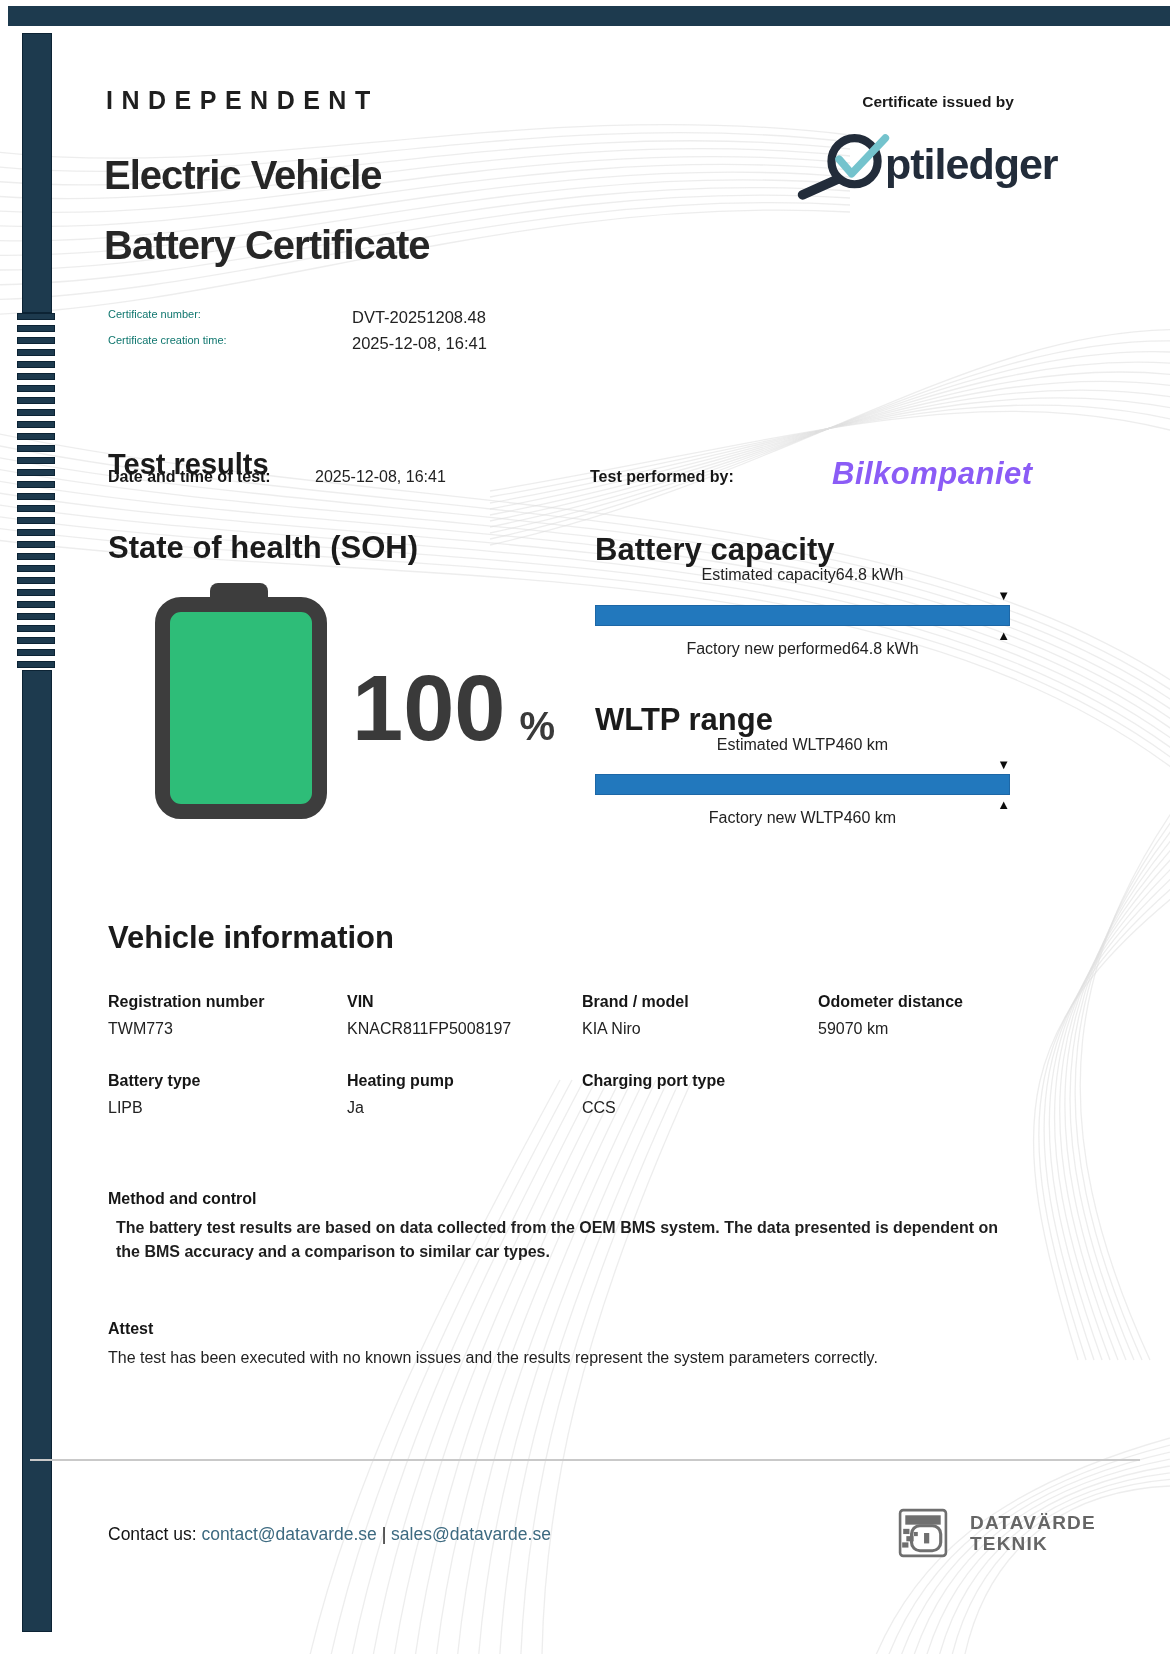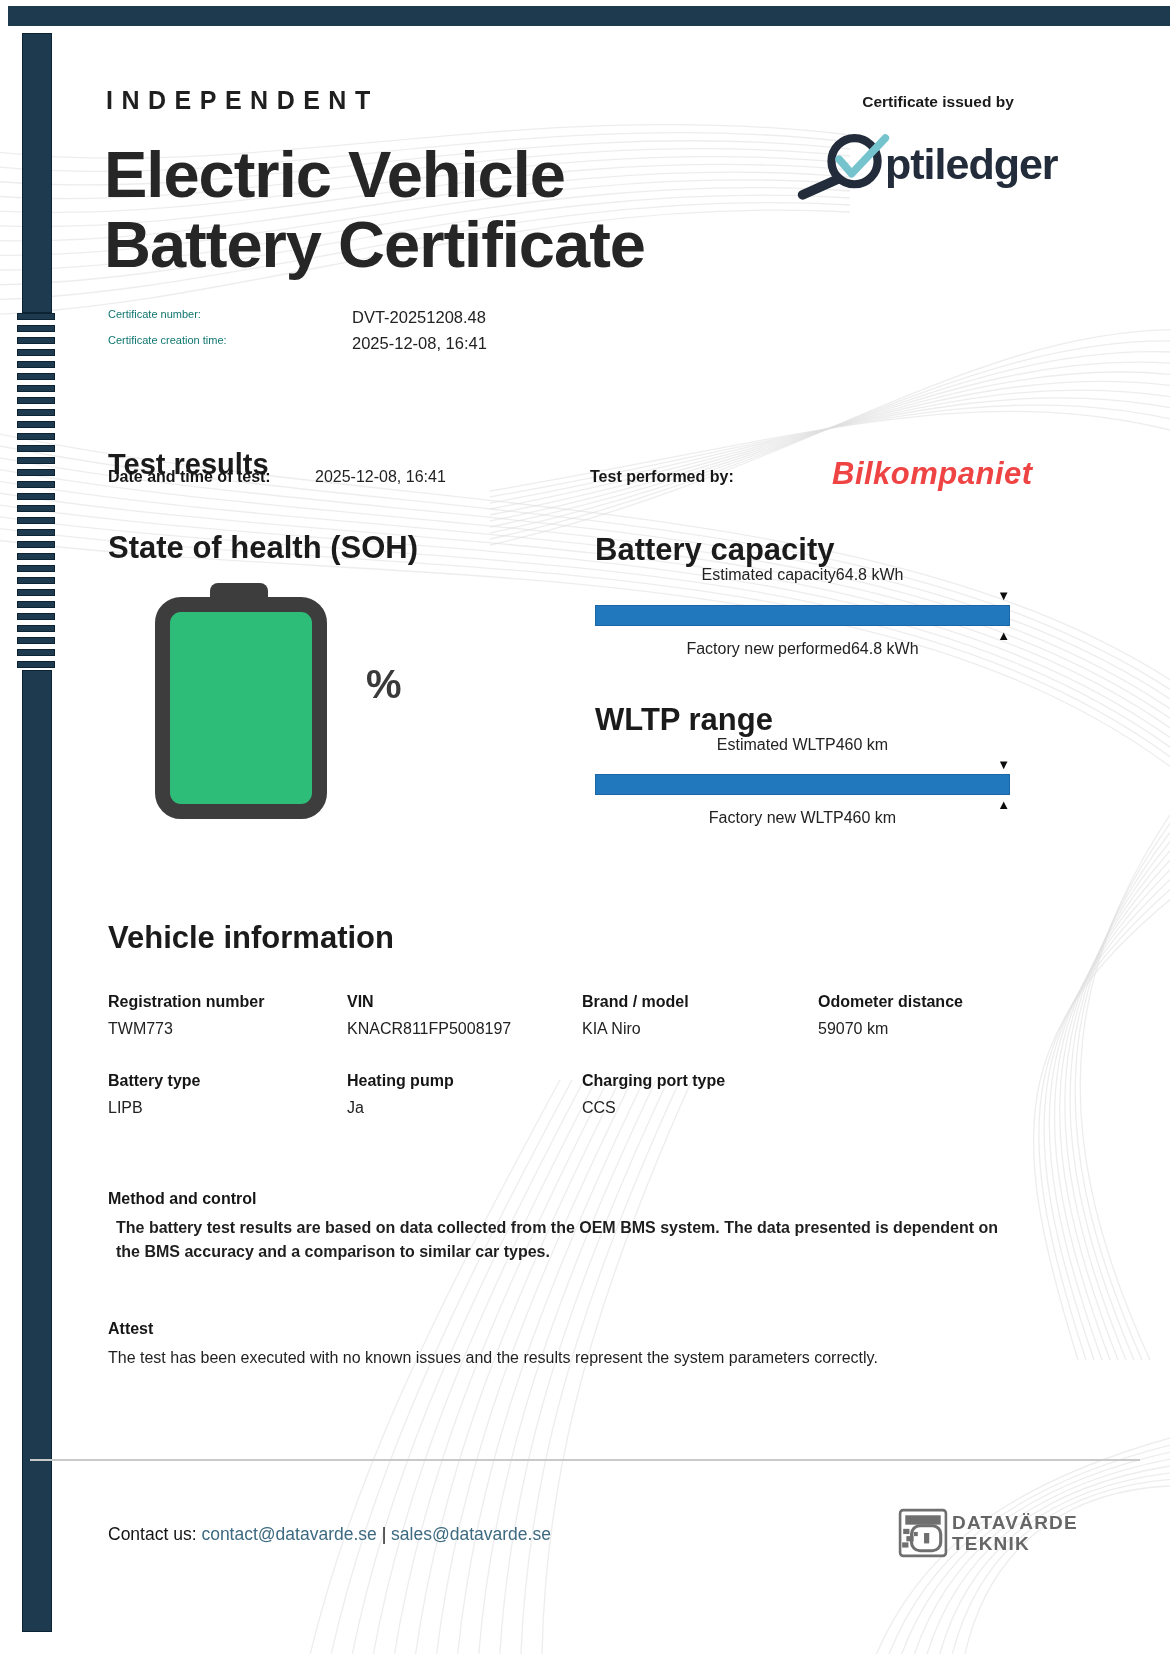--- a/index.html
+++ b/index.html
@@ -16,21 +16,21 @@
 
   
   .topbar { left:8px; top:6px; width:1162px; height:20px; background:var(--navy); }
   .rail-solid-a { left:22px; top:33px; width:30px; height:280px; background:var(--navy); border:1px solid var(--navy-dark); }
   .rail-stripes { left:17px; top:313px; width:38px; }
   .rail-stripe { height:7px; margin-bottom:5px; background:var(--navy); border:1px solid var(--navy-dark); }
   .rail-solid-b { left:22px; top:670px; width:30px; height:962px; background:var(--navy); border:1px solid var(--navy-dark); }
 
   
   .kicker { left:106px; top:86px; font-size:25px; font-weight:bold; letter-spacing:8.5px; color:#1f1f1f; }
-  .doc-title { left:104px; top:140px; font-size:65px; font-weight:bold; line-height:70px; letter-spacing:-1px; color:#262626; }
+  .doc-title { left:104px; top:140px; font-size:40px; font-weight:bold; line-height:70px; letter-spacing:-1px; color:#262626; }
   .issued-by { left:808px; top:93px; width:260px; text-align:center; font-size:15.5px; font-weight:bold; color:#1a1a1a; }
   .brand-logo { left:793px; top:131px; display:flex; align-items:center; height:70px; }
   .brand-text { font-size:43px; font-weight:bold; letter-spacing:-1px; color:#222c3a; margin-left:-8px; margin-top:-4px; }
 
   .cert-label { font-size:11px; font-weight:normal; color:#0f766e; }
   .cert-value { font-size:16.5px; color:#222; }
 
   .h2 { font-size:31px; font-weight:bold; color:#1b1b1b; }
   .h3 { font-size:29px; font-weight:bold; color:#1b1b1b; }
   .lbl-b { font-size:16px; font-weight:bold; color:#161616; }
@@ -54,21 +54,21 @@
   .vcell .lbl-b { display:block; }
   .vcell .txt { display:block; margin-top:9px; }
 
   .para { font-size:16px; line-height:23.5px; color:#1f1f1f; width:910px; }
 
   .divider { left:30px; top:1459px; width:1110px; height:2px; background:#c9c9c9; }
 
   .contact { left:108px; top:1524px; font-size:17.5px; color:#141414; }
   .contact a { color:var(--link); text-decoration:none; }
   .dv-logo { left:898px; top:1508px; display:flex; align-items:center; }
-  .dv-text { margin-left:4px; color:#666; font-weight:bold; font-size:19px; letter-spacing:1.2px; line-height:21px; }
+  .dv-text { margin-left:22px; color:#666; font-weight:bold; font-size:19px; letter-spacing:1.2px; line-height:21px; }
 </style>
 </head>
 <body>
 
 <div class="page" style="--navy: #1d3a4e; --navy-dark: #0c2334; --green: #2ebd78; --blue: #2278bd; --link: #3d6a80;">
 
   <svg class="deco-svg" id="deco" viewBox="0 0 1170 1654">
       <path d="M -20 150 C 250 185, 520 95, 850 135" class="gl"></path>
       <path d="M -20 165 C 250 196, 520 104, 850 142" class="gl"></path>
       <path d="M -20 180 C 250 207, 520 113, 850 149" class="gl"></path>
@@ -188,26 +188,27 @@
 
     <div class="abs cert-label" style="left:108px; top:308px;">Certificate number:</div>
     <div class="abs cert-value" style="left:352px; top:308px;">DVT-20251208.48</div>
     <div class="abs cert-label" style="left:108px; top:334px;">Certificate creation time:</div>
     <div class="abs cert-value" style="left:352px; top:334px;">2025-12-08, 16:41</div>
 
     <div class="abs h3" style="left:108px; top:448px;">Test results</div>
     <div class="abs lbl-b" style="left:108px; top:468px;">Date and time of test:</div>
     <div class="abs txt" style="left:315px; top:468px;">2025-12-08, 16:41</div>
     <div class="abs lbl-b" style="left:590px; top:468px;">Test performed by:</div>
-    <div class="abs" style="left:832px; top:456px; font-size:31px; font-weight:bold; font-style:italic; letter-spacing:0.5px; color:#ef4444;">Bilkompaniet</div>
+    <div class="abs" style="left:832px; top:456px; font-size:31px; font-weight:bold; font-style:italic; letter-spacing:0.5px; color:#8b5cf6;">Bilkompaniet</div>
 
     <div class="abs h2" style="left:108px; top:530px;">State of health (SOH)</div>
     <div class="abs batt-nub"></div>
     <div class="abs battery"></div>
     <div class="abs soh-val">
+      <span class="soh-num">100</span>
       <span class="soh-unit">%</span>
     </div>
 
     <div class="abs h2" style="left:595px; top:532px;">Battery capacity</div>
     <div class="abs rrow" style="top:566px;">
       <span class="txt">Estimated capacity</span>
       <span class="txt">64.8 kWh</span>
     </div>
     <div class="abs marker" style="top:589px;">▼</div>
     <div class="abs bar-track" style="top:605px;">

